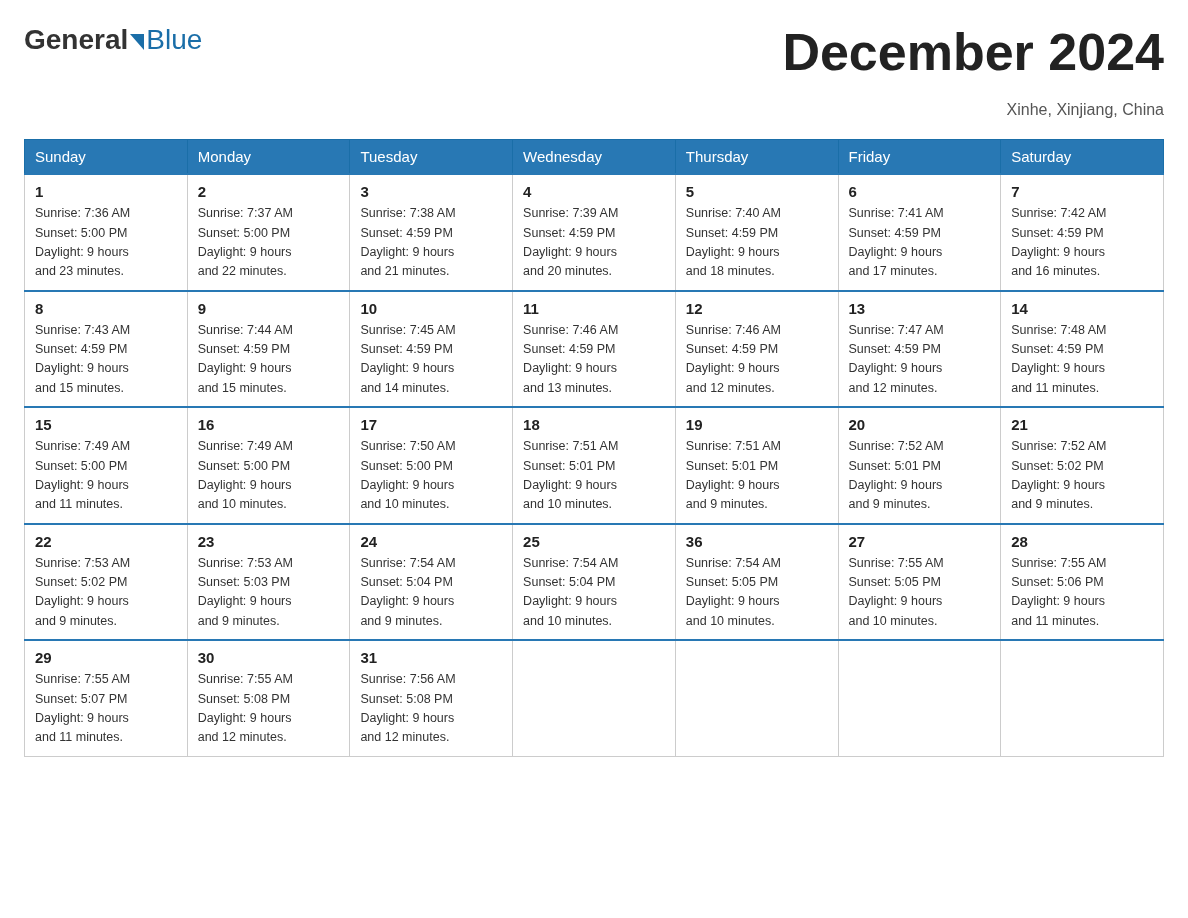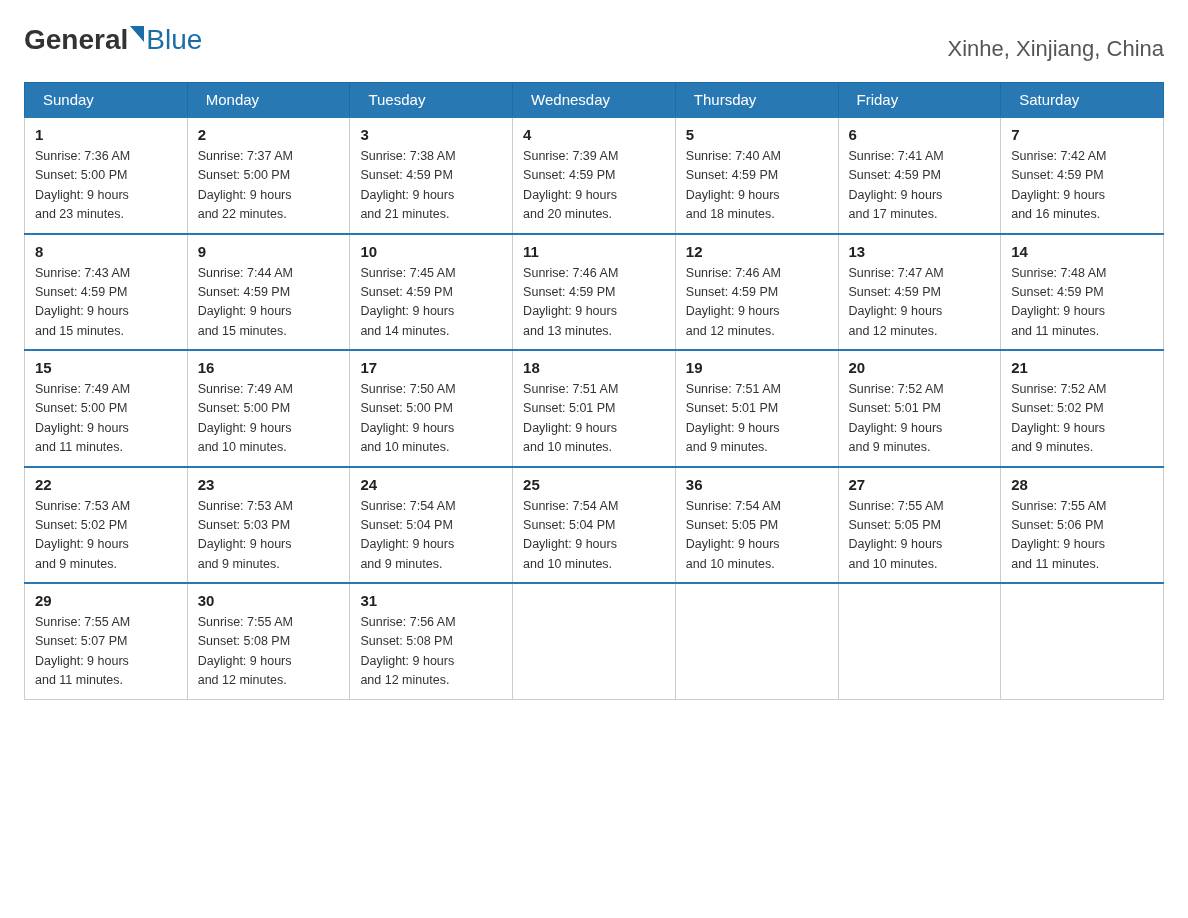--- a/index.html
+++ b/index.html
@@ -16,21 +16,21 @@
       align-items: flex-start;
       margin-bottom: 20px;
     }
     .logo {
       display: flex;
       flex-direction: column;
       align-items: flex-start;
     }
     .logo-text {
       display: flex;
-      align-items: flex-start;
+      align-items: center;
       font-size: 28px;
       font-weight: bold;
       color: #333;
     }
     .logo-general { color: #333; }
     .logo-arrow {
       display: inline-block;
       width: 0;
       height: 0;
       border-left: 14px solid transparent;
@@ -47,35 +47,35 @@
     .title-block {
       text-align: right;
     }
     .month-title {
       font-size: 52px;
       font-weight: bold;
       color: #222;
       line-height: 1.1;
     }
     .location-title {
-      font-size: 22px;
+      font-size: 16px;
       color: #555;
-      margin-top: 12px;
+      margin-top: 20px;
     }
     .calendar {
       width: 100%;
       border-collapse: collapse;
       border: 1px solid #aaa;
     }
     .calendar th {
       background-color: #2878b4;
       color: #fff;
       font-size: 15px;
       font-weight: normal;
-      padding: 8px 18px;
+      padding: 8px 10px;
       text-align: left;
       border: 1px solid #1a6ea8;
     }
     .calendar td {
       vertical-align: top;
       padding: 8px 10px;
       border: 1px solid #ccc;
       width: 14.28%;
       font-size: 13px;
       color: #333;
@@ -105,20 +105,21 @@
 
 <div class="header">
   <div class="logo">
     <div class="logo-text">
       <span class="logo-general">General</span>
       <span class="logo-arrow"></span>
       <span class="logo-blue">Blue</span>
     </div>
   </div>
   <div class="title-block">
+    <div class="month-title">December 2024</div>
     <div class="location-title">Xinhe, Xinjiang, China</div>
   </div>
 </div>
 
 <table class="calendar">
   <thead>
     <tr>
     <th>Sunday</th>
         <th>Monday</th>
         <th>Tuesday</th>

